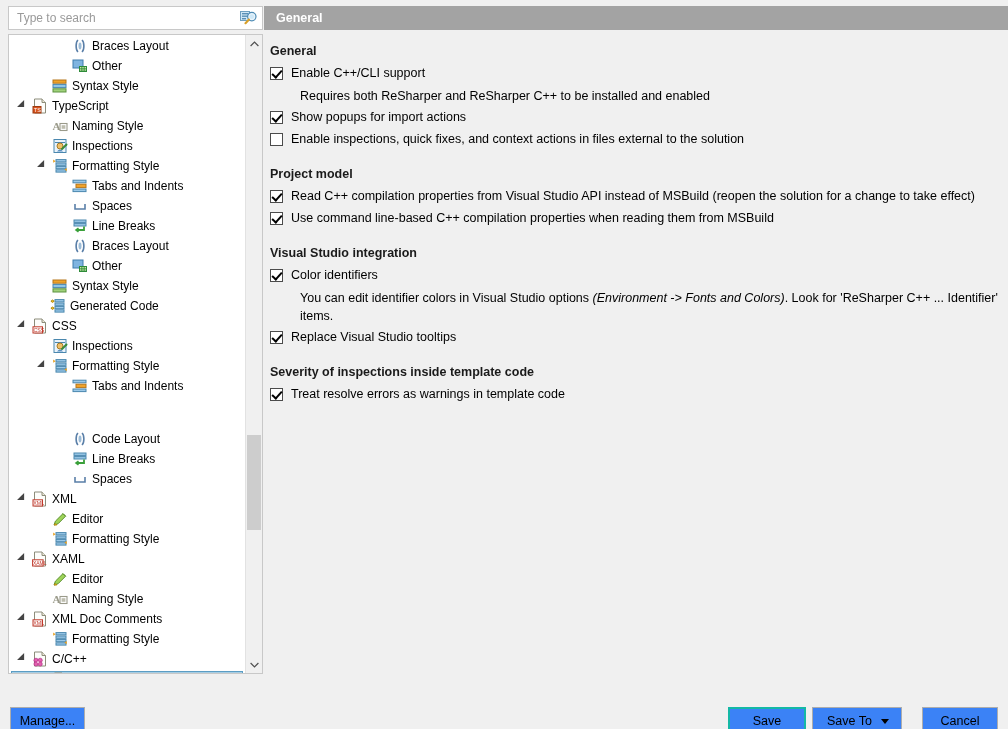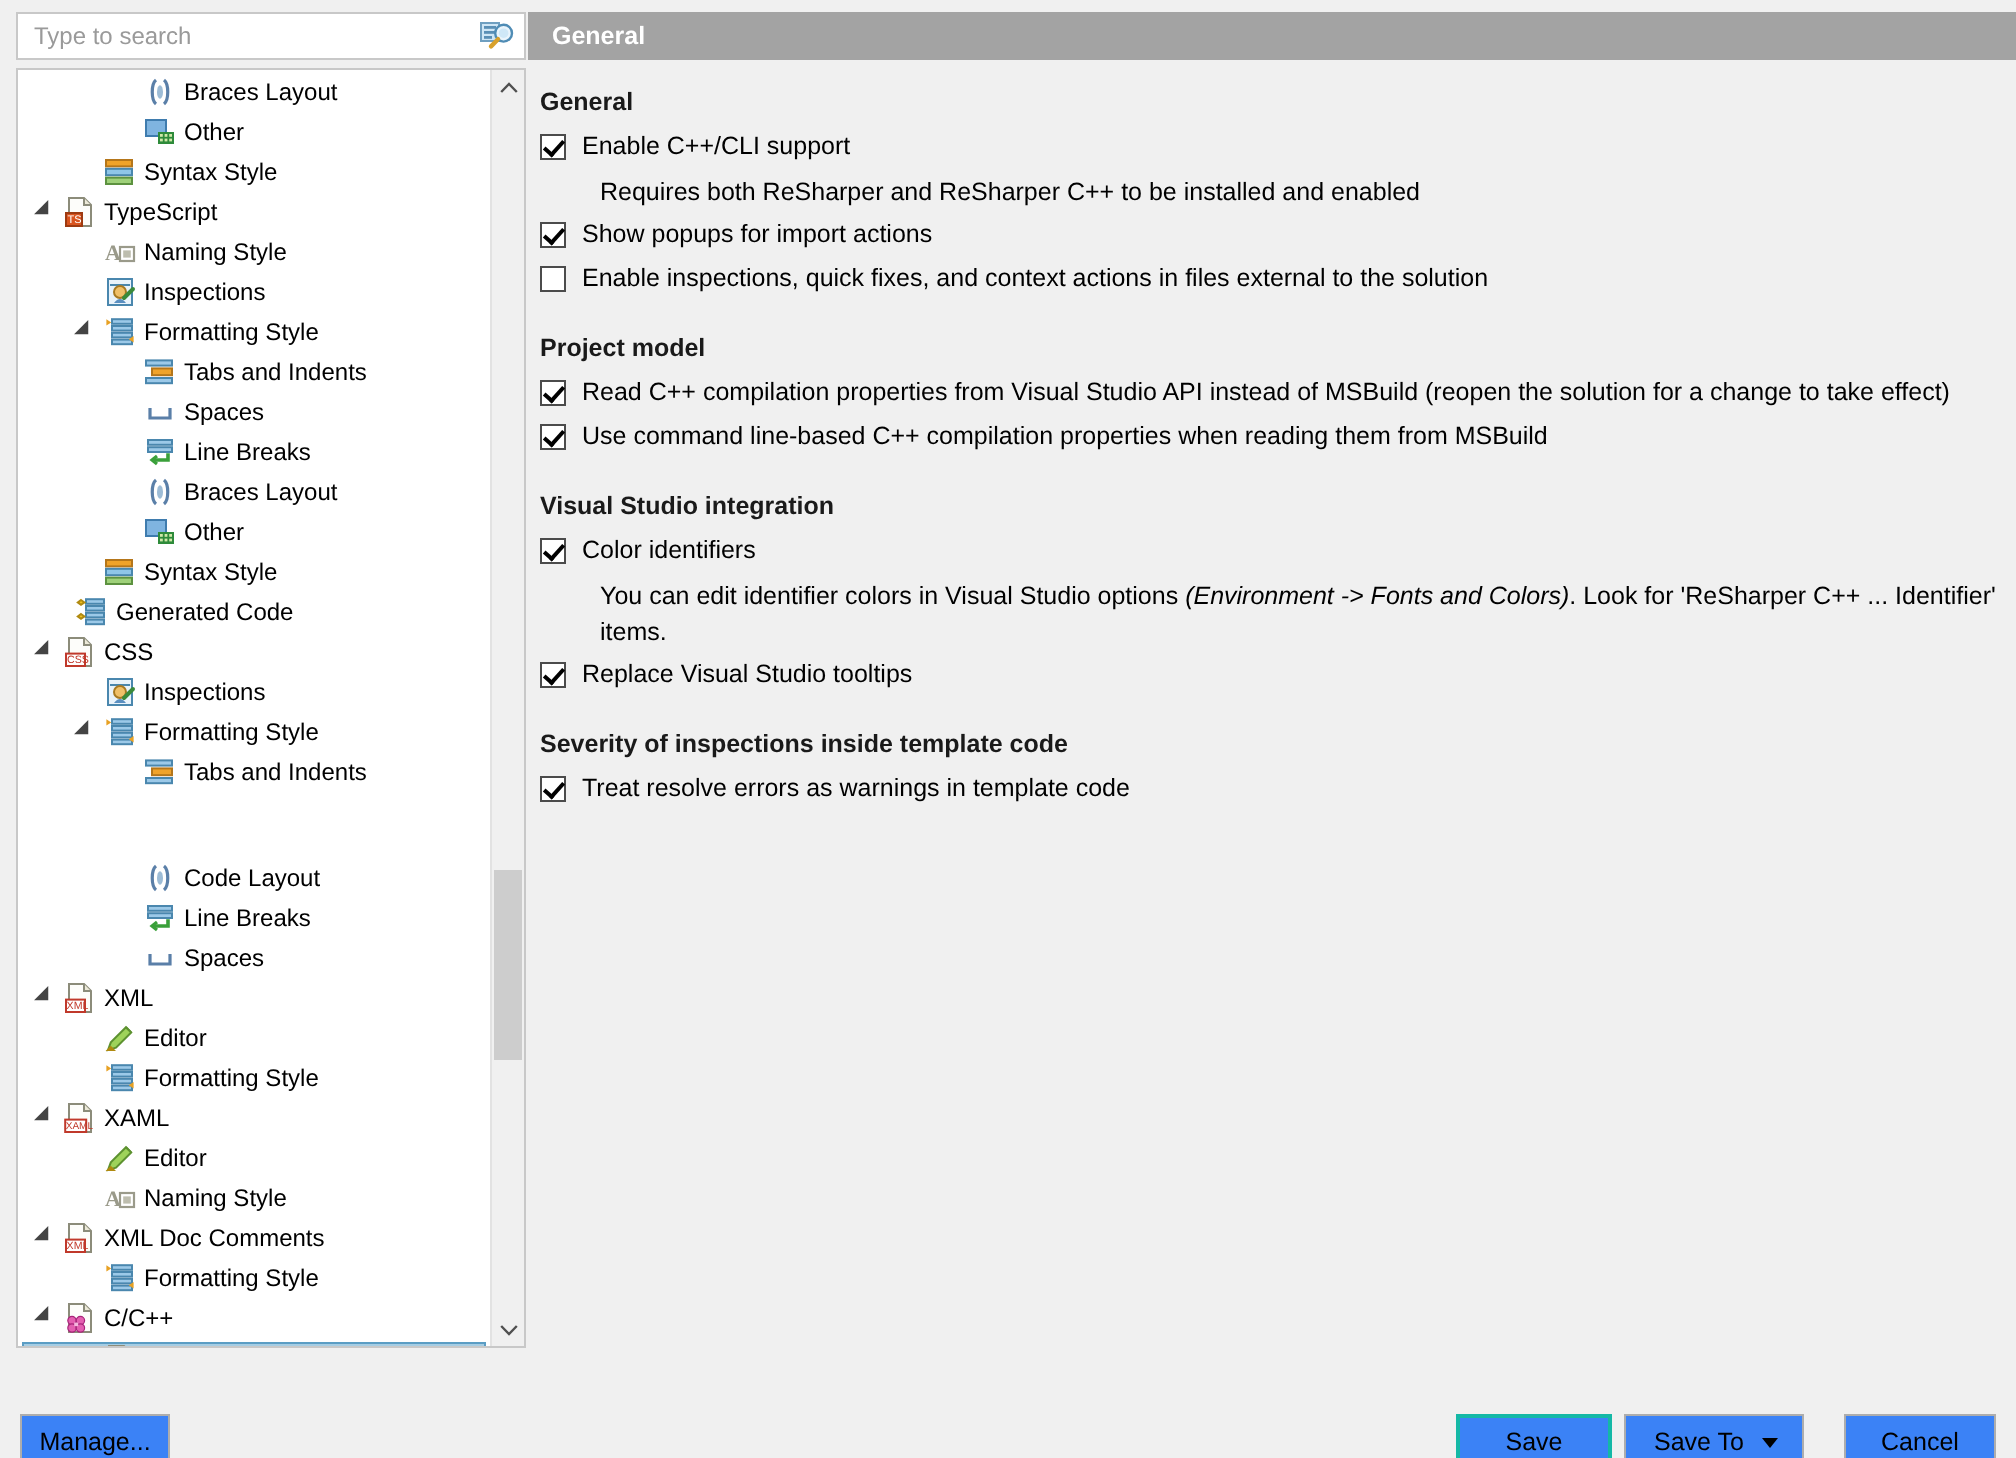--- a/index.html
+++ b/index.html
@@ -319,21 +319,21 @@
                 <span class="expander"></span>
                 <span class="ticon">
                   <svg width="16" height="16" viewBox="0 0 16 16">
                     <rect x="1" y="2" width="13" height="3.2" fill="#f0a32a" stroke="#b5761a"></rect>
                     <rect x="1" y="6.4" width="13" height="3.2" fill="#8fc6e8" stroke="#4a87ae"></rect>
                     <rect x="1" y="10.8" width="13" height="3.2" fill="#9fd17a" stroke="#5d9240"></rect>
                   </svg>
                 </span>
                 <span class="tlabel">Syntax Style</span>
               </div>
-              <div class="tree-row" style="padding-left: 16px;">
+              <div class="tree-row" style="padding-left: 28px;">
                 <span class="expander"></span>
                 <span class="ticon">
                   <svg width="16" height="16" viewBox="0 0 16 16">
                     <rect x="5" y="1.6" width="9" height="2.3" fill="#9cc9e8" stroke="#4a87ae"></rect>
                     <rect x="5" y="5" width="9" height="2.3" fill="#9cc9e8" stroke="#4a87ae"></rect>
                     <rect x="5" y="8.4" width="9" height="2.3" fill="#9cc9e8" stroke="#4a87ae"></rect>
                     <rect x="5" y="11.8" width="9" height="2.3" fill="#9cc9e8" stroke="#4a87ae"></rect>
                     <path d="M2.5 2 L4.2 3.2 L2.5 4.4 L0.9 3.2 Z" fill="#f0c020" stroke="#b08a10"></path>
                     <path d="M2.5 9 L4.2 10.2 L2.5 11.4 L0.9 10.2 Z" fill="#f0c020" stroke="#b08a10"></path>
                   </svg>

